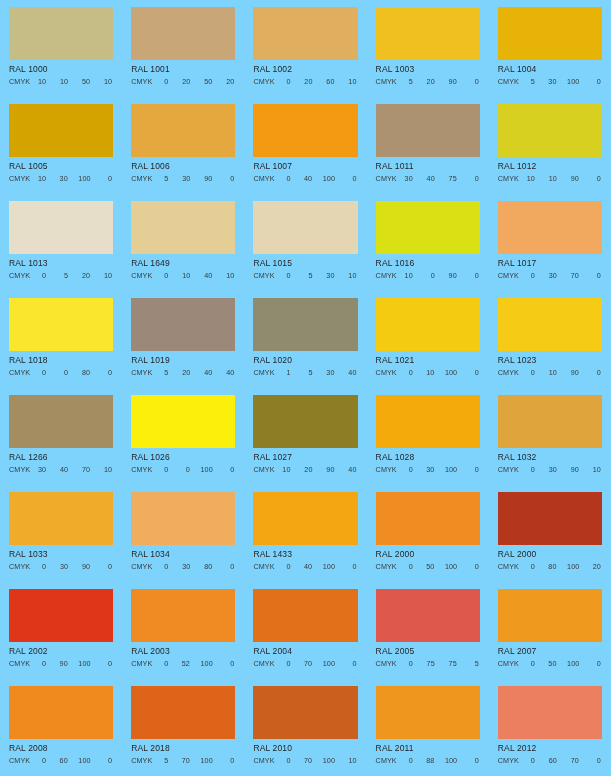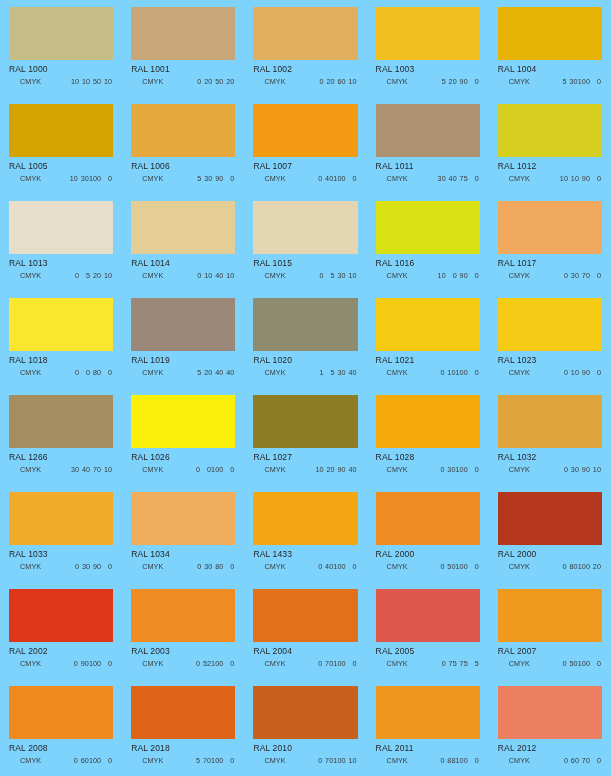--- a/index.html
+++ b/index.html
@@ -66,27 +66,26 @@
     line-height: 11px;
     color: #3a3a3a;
     letter-spacing: 0.1px;
     white-space: nowrap;
     margin-top: 1px;
   }
 
   .cmyk-label {
     flex: 0 0 auto;
     margin-right: 3px;
-    margin-left: 11px;
   }
 
   .cmyk-values {
     flex: 1 1 auto;
     display: flex;
-    justify-content: flex-end;
+    justify-content: space-between;
     padding-left: 2px;
     padding-right: 1px;
   }
 
   .cmyk-values span {
     display: inline-block;
     min-width: 11px;
     text-align: right;
   }
 </style>
@@ -255,21 +254,21 @@
             <span>5</span>
             <span>20</span>
             <span>10</span>
           </span>
         </div>
       </div>
     </div>
     <div class="swatch-cell">
       <div class="swatch-chip" style="background-color: rgb(228, 206, 150);"></div>
       <div class="swatch-meta">
-        <div class="swatch-name">RAL 1014</div>
+        <div class="swatch-name">RAL 1649</div>
         <div class="swatch-cmyk">
           <span class="cmyk-label">CMYK</span>
           <span class="cmyk-values">
             <span>0</span>
             <span>10</span>
             <span>40</span>
             <span>10</span>
           </span>
         </div>
       </div>

